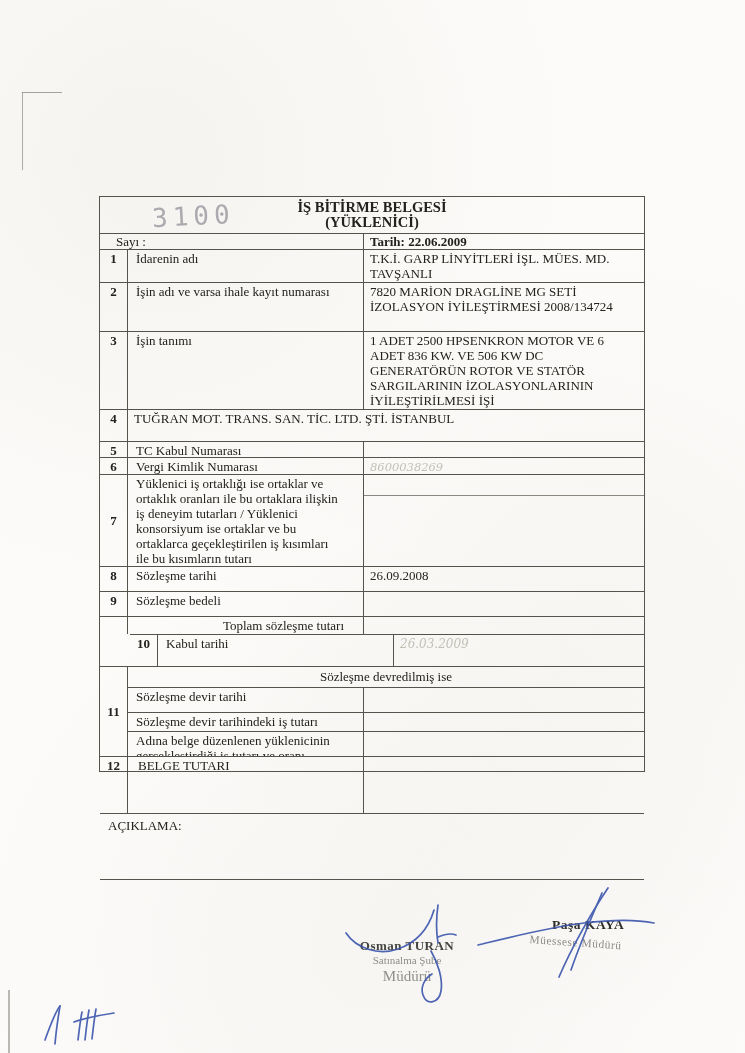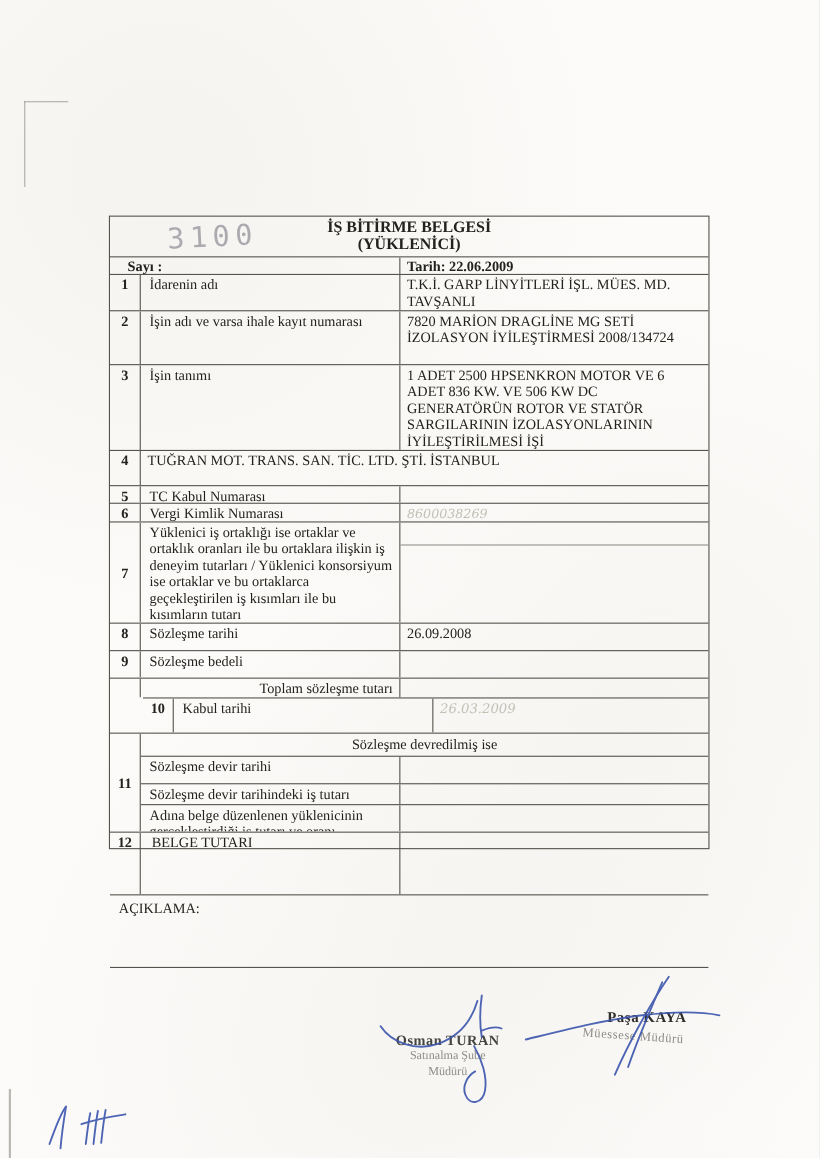--- a/index.html
+++ b/index.html
@@ -19,24 +19,24 @@
   .edge-smudge{position:absolute;left:8px;top:990px;width:2px;height:63px;background:rgba(95,92,84,.42);}
 
   .doc{
     position:absolute; left:99px; top:196px; width:546px; height:576px;
     border:1px solid #55534c; box-sizing:border-box; font-size:13px; line-height:15px;
   }
   .row{display:flex; box-sizing:border-box; border-top:1px solid #55534c; overflow:hidden;}
   .row.first{border-top:none;}
   .hdr{display:block; height:36px; text-align:center; font-weight:bold; font-size:14.5px; padding-top:3px; box-sizing:border-box;}
   .sayi{height:16px;}
-  .sayi-l{width:264px; box-sizing:border-box; border-right:1px solid #55534c; font-weight:bold; padding:0 16px 0 16px;}
+  .sayi-l{width:264px; box-sizing:border-box; border-right:1px solid #55534c; font-weight:normal; padding:0 16px 0 16px;}
   .sayi-r{flex:1; font-weight:bold; padding-left:6px;}
   .num{width:28px; box-sizing:border-box; border-right:1px solid #55534c; font-weight:bold; text-align:center; padding-top:1px; flex:none;}
-  .lab{width:236px; box-sizing:border-box; border-right:1px solid #55534c; padding:1px 6px 0 8px; flex:none; overflow:hidden;}
+  .lab{width:236px; box-sizing:border-box; border-right:1px solid #55534c; padding:1px 19px 0 8px; flex:none; overflow:hidden;}
   .val{flex:1; padding:1px 4px 0 6px; position:relative; overflow:hidden;}
   .r1{height:33px;} .r2{height:49px;} .r3{height:78px;} .r4{height:32px;}
   .r5{height:16px;} .r6{height:17px;} .r7{height:92px;} .r8{height:25px;}
   .r9{height:25px;} .rT{height:18px;text-align:right;} .r10{height:32px;margin-left:30px;} .r12{height:57px;}
   .r7 .num{display:flex;align-items:center;justify-content:center;padding-top:0;}
   .val-split{position:absolute;left:0;right:0;top:20px;border-top:1px solid rgba(90,88,80,.7);}
   .r11{height:90px; padding:0;}
   .num11{width:28px; box-sizing:border-box; border-right:1px solid #55534c; font-weight:bold; flex:none; display:flex; align-items:center; justify-content:center;}
   .r11-right{flex:1; display:flex; flex-direction:column;}
   .r11-head{height:20px; box-sizing:border-box; text-align:center; padding-top:2px;}
@@ -49,21 +49,21 @@
   .faint-hand{font-style:italic; color:#c3c1b6; font-family:"DejaVu Serif",serif; font-size:11.5px; transform:rotate(-1deg); transform-origin:left top;}
   .r10 .faint-hand{font-size:12px;}
 
   .stamp{
     position:absolute; left:152px; top:201px; font-family:"DejaVu Sans Mono",monospace;
     font-size:26px; letter-spacing:5px; color:#8e8e96; opacity:.72; transform:rotate(-3deg);
     font-weight:400;
   }
   .sig-name-l{position:absolute; left:352px; top:938px; width:110px; text-align:center; font-weight:bold; font-size:13px; color:#454540; letter-spacing:.5px;}
   .sig-title-l1{position:absolute; left:352px; top:954px; width:110px; text-align:center; font-size:11px; color:#8f8e87;}
-  .sig-title-l2{position:absolute; left:352px; top:968px; width:110px; text-align:center; font-size:11px; color:#8f8e87;}
+  .sig-title-l2{position:absolute; left:352px; top:968px; width:110px; text-align:center; font-size:15px; color:#8f8e87;}
   .sig-name-r{position:absolute; left:552px; top:917px; font-weight:bold; font-size:13.5px; color:#2e2e2a; letter-spacing:.5px;}
   .sig-title-r{position:absolute; left:530px; top:933px; font-size:11.5px; color:#8c8b86; transform:rotate(4deg); transform-origin:left top; letter-spacing:.5px;}
   .penlayer{position:absolute; left:0; top:0; pointer-events:none;}
 </style>
 </head>
 <body>
 
 <div class="page">
 
   <div class="corner-h"></div>

